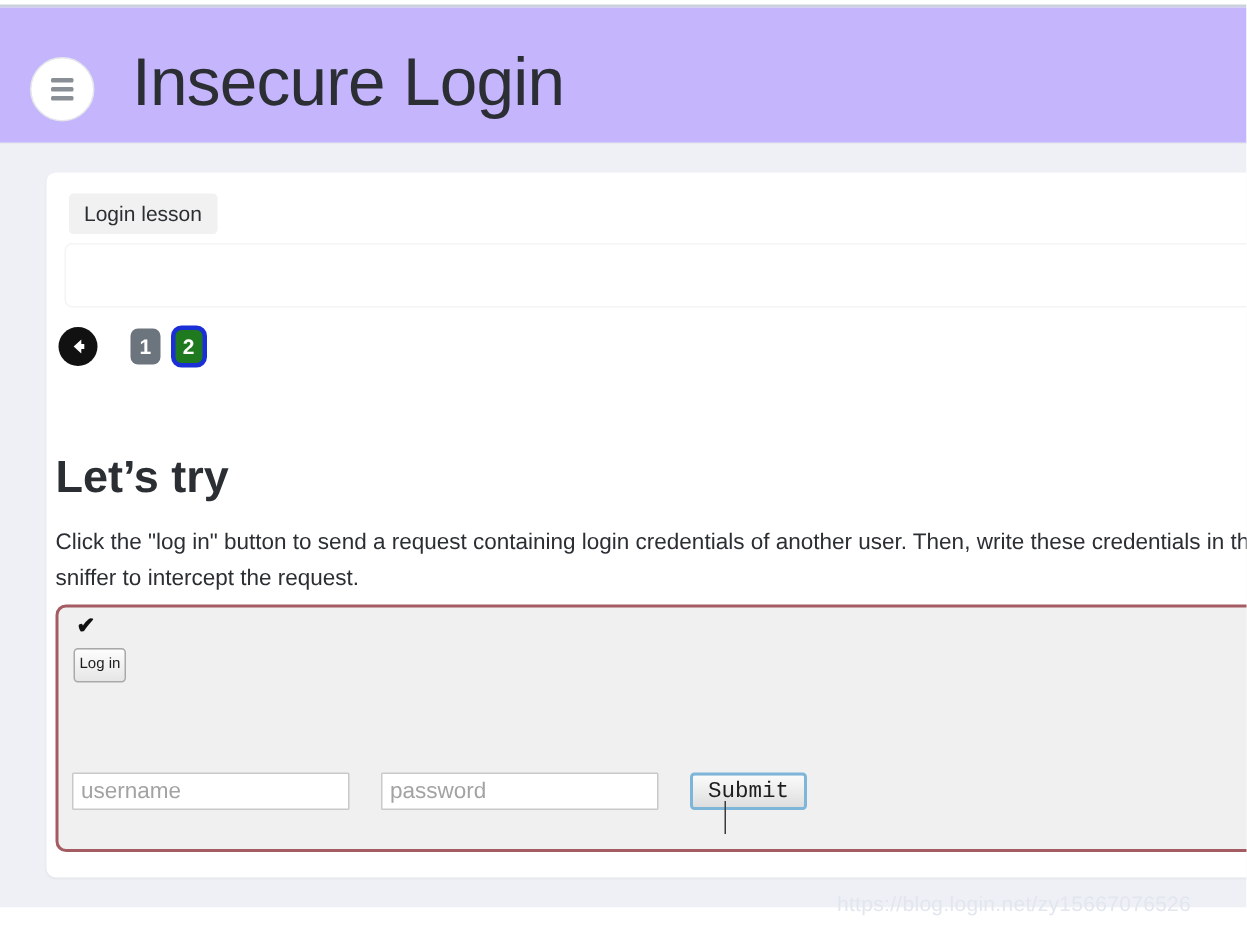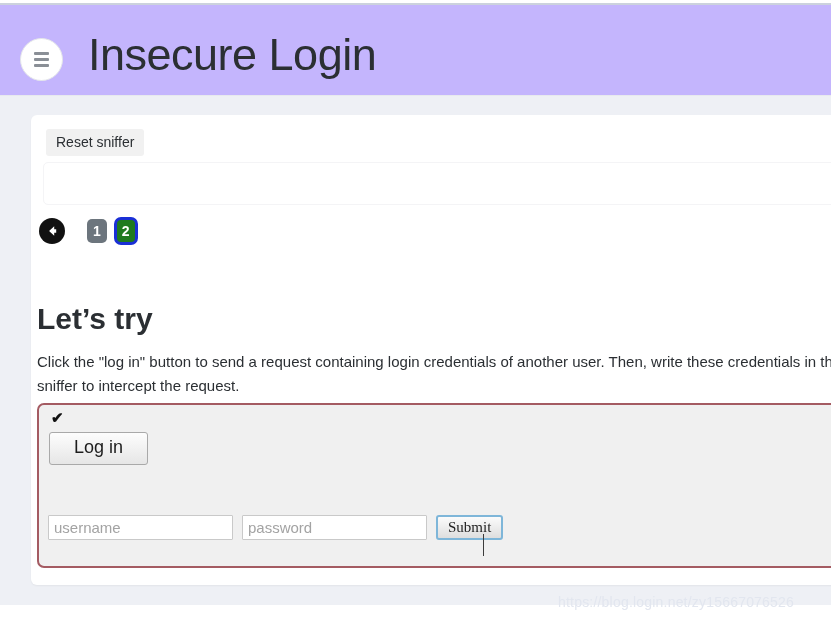--- a/index.html
+++ b/index.html
@@ -219,56 +219,56 @@
     font-size: 15px;
     color: #111111;
     font-weight: 700;
     line-height: 14px;
   }
   .login-btn {
     position: absolute;
     left: 10px;
     top: 27px;
     font-family: "Liberation Sans", sans-serif;
-    font-size: 18px;
+    font-size: 10px;
     color: #1d1d1d;
-    padding: 4px 24px 5px;
+    padding: 4px 3px 5px;
     background: linear-gradient(#fdfdfd, #e6e6e6);
     border: 1px solid #a9a9a9;
     border-radius: 3px;
     cursor: pointer;
     line-height: 1.2;
   }
 
   .cred-row {
     position: absolute;
     left: 9px;
     top: 110px;
     display: flex;
     align-items: flex-start;
-    gap: 0;
+    gap: 12px;
   }
   .cred-input {
     width: 185px;
     height: 25px;
     box-sizing: border-box;
     border: 1px solid #c9c9c9;
     background: #ffffff;
     font-family: "Liberation Sans", sans-serif;
     font-size: 15px;
     color: #222;
     padding: 2px 5px;
     margin-right: 9px;
     border-radius: 1px;
   }
   .cred-input::placeholder { color: #a3a3a3; }
   .submit-btn {
     height: 25px;
     box-sizing: border-box;
-    font-family: Liberation Serif, serif;
+    font-family: Liberation Mono, monospace;
     font-size: 15px;
     color: #1d1d1d;
     padding: 0 10px;
     background: linear-gradient(#fbfbfb, #dedede);
     border: 2px solid #7eb6d9;
     border-radius: 3px;
     cursor: pointer;
     line-height: 21px;
   }
   .text-caret {
@@ -315,21 +315,21 @@
     <span class="bar"></span>
   </button>
   <h1 class="site-title">Insecure Login</h1>
 </div>
 
 <div class="page-bg"></div>
 <div class="page-footer-strip"></div>
 
 <div class="lesson-card">
 
-  <button class="reset-btn">Reset sniffer</button>
+  <button class="reset-btn">Login lesson</button>
 
   <div class="hint-panel"></div>
 
   <div class="pager">
     <button class="pager-back">
       <svg width="14" height="14" viewBox="0 0 14 14" aria-hidden="true">
         <path d="M9.2 2.3 L4.1 7 L9.2 11.7 L9.2 8.7 L11.2 8.7 L11.2 5.3 L9.2 5.3 Z" fill="#ffffff"></path>
       </svg>
     </button>
     <span class="pager-badge is-muted">1</span>

